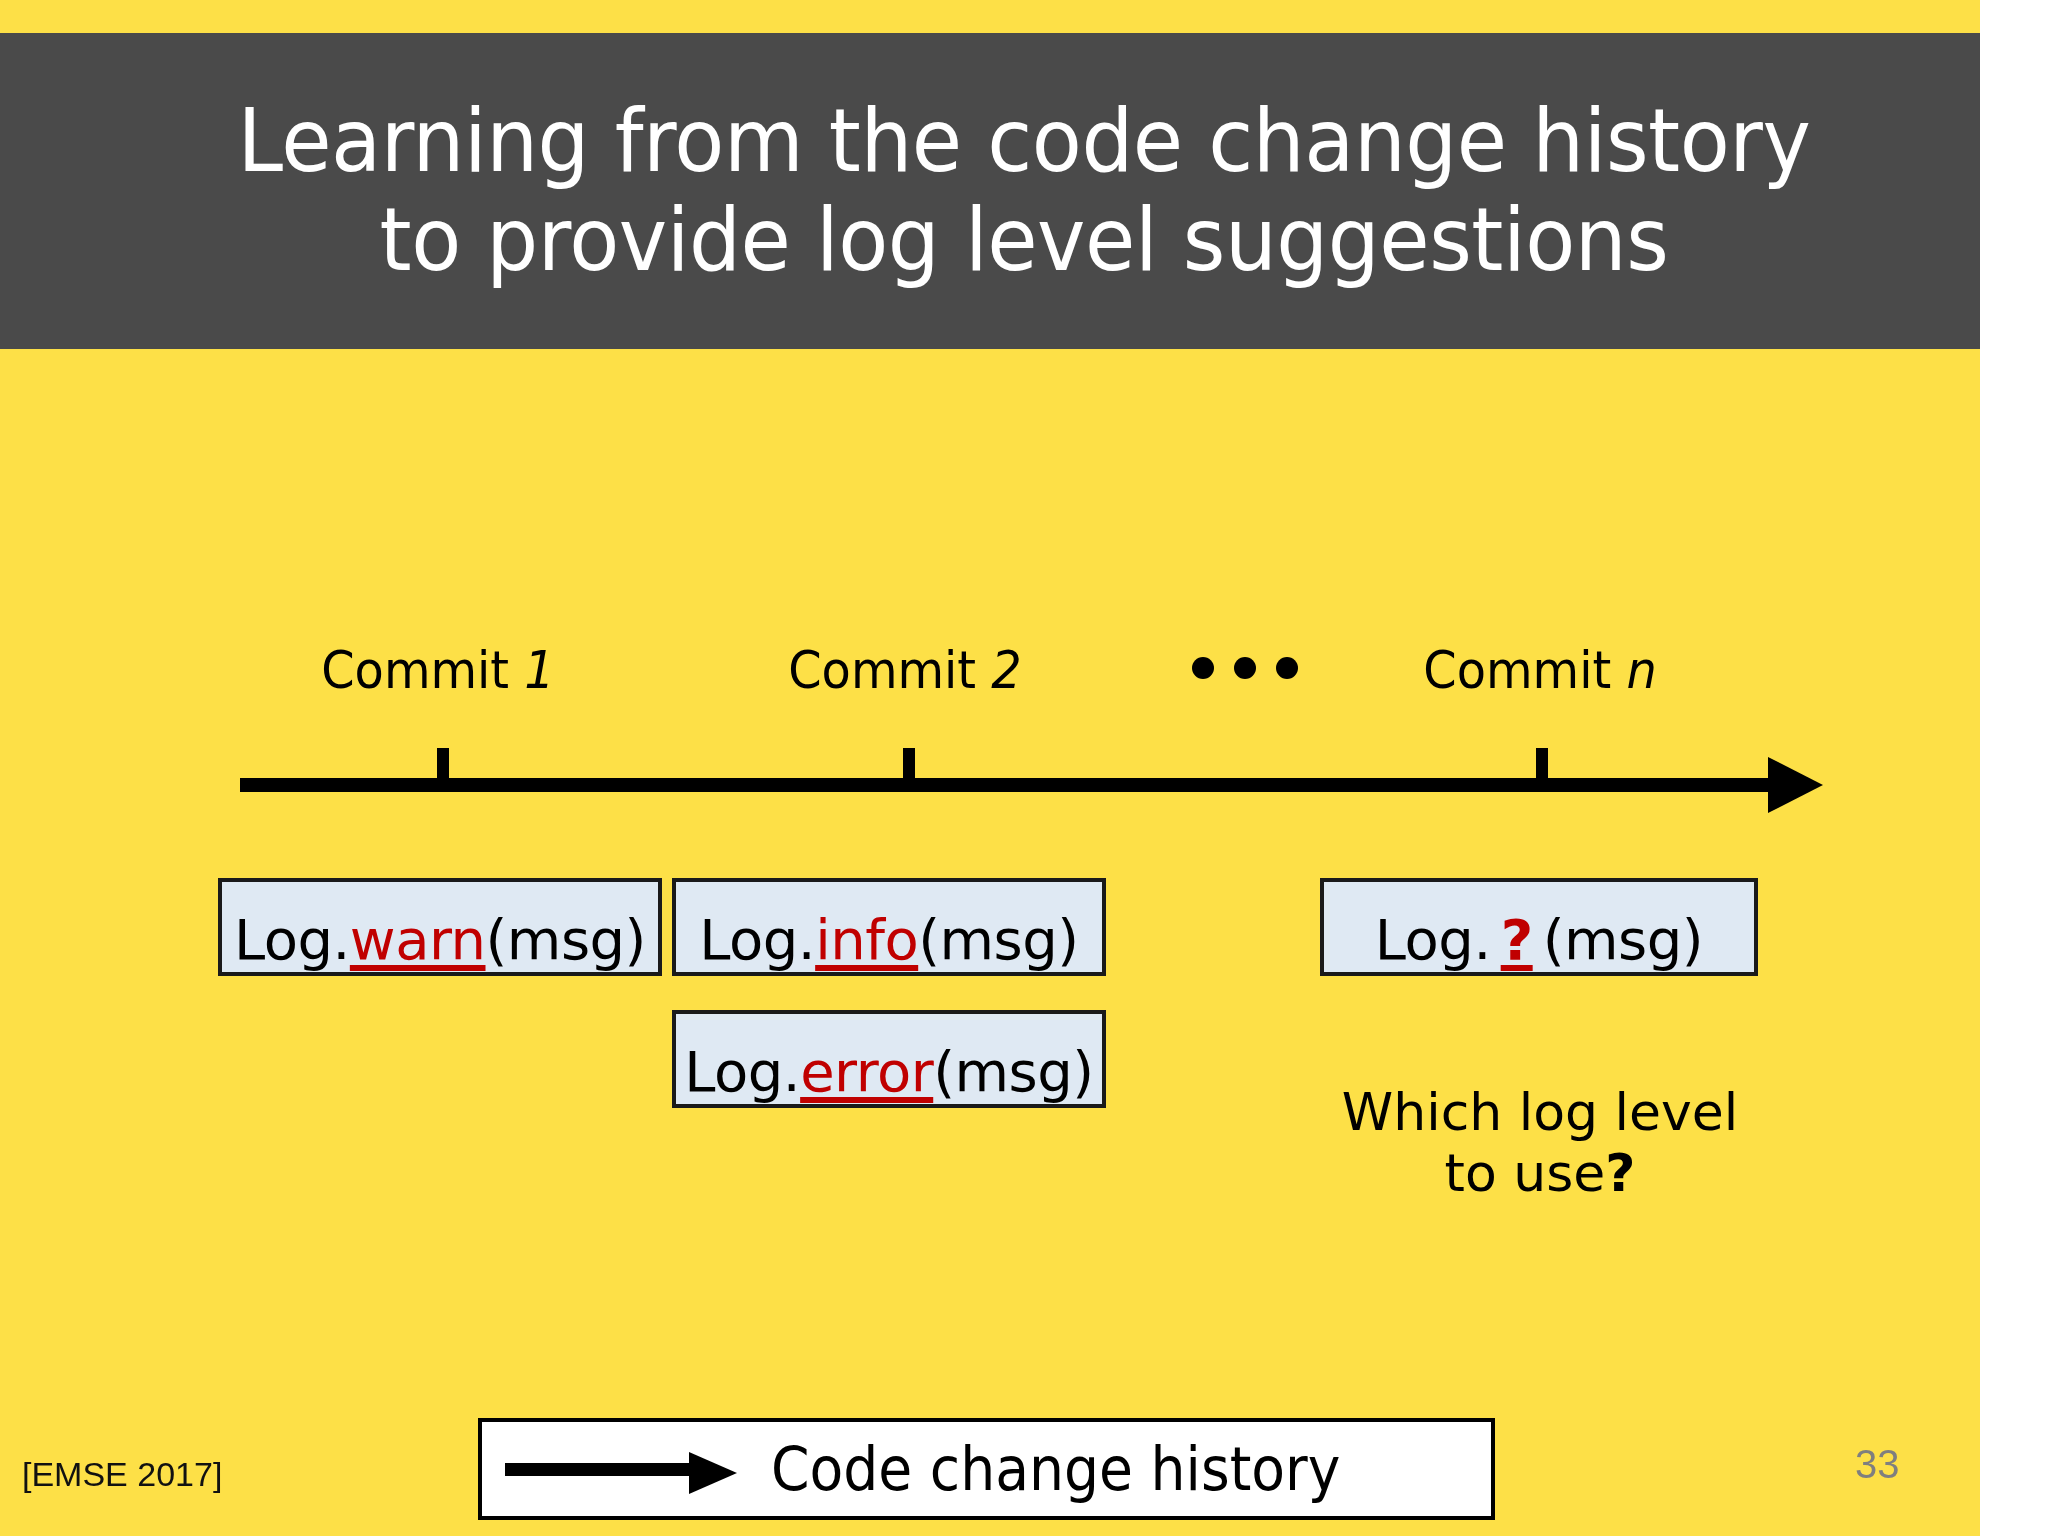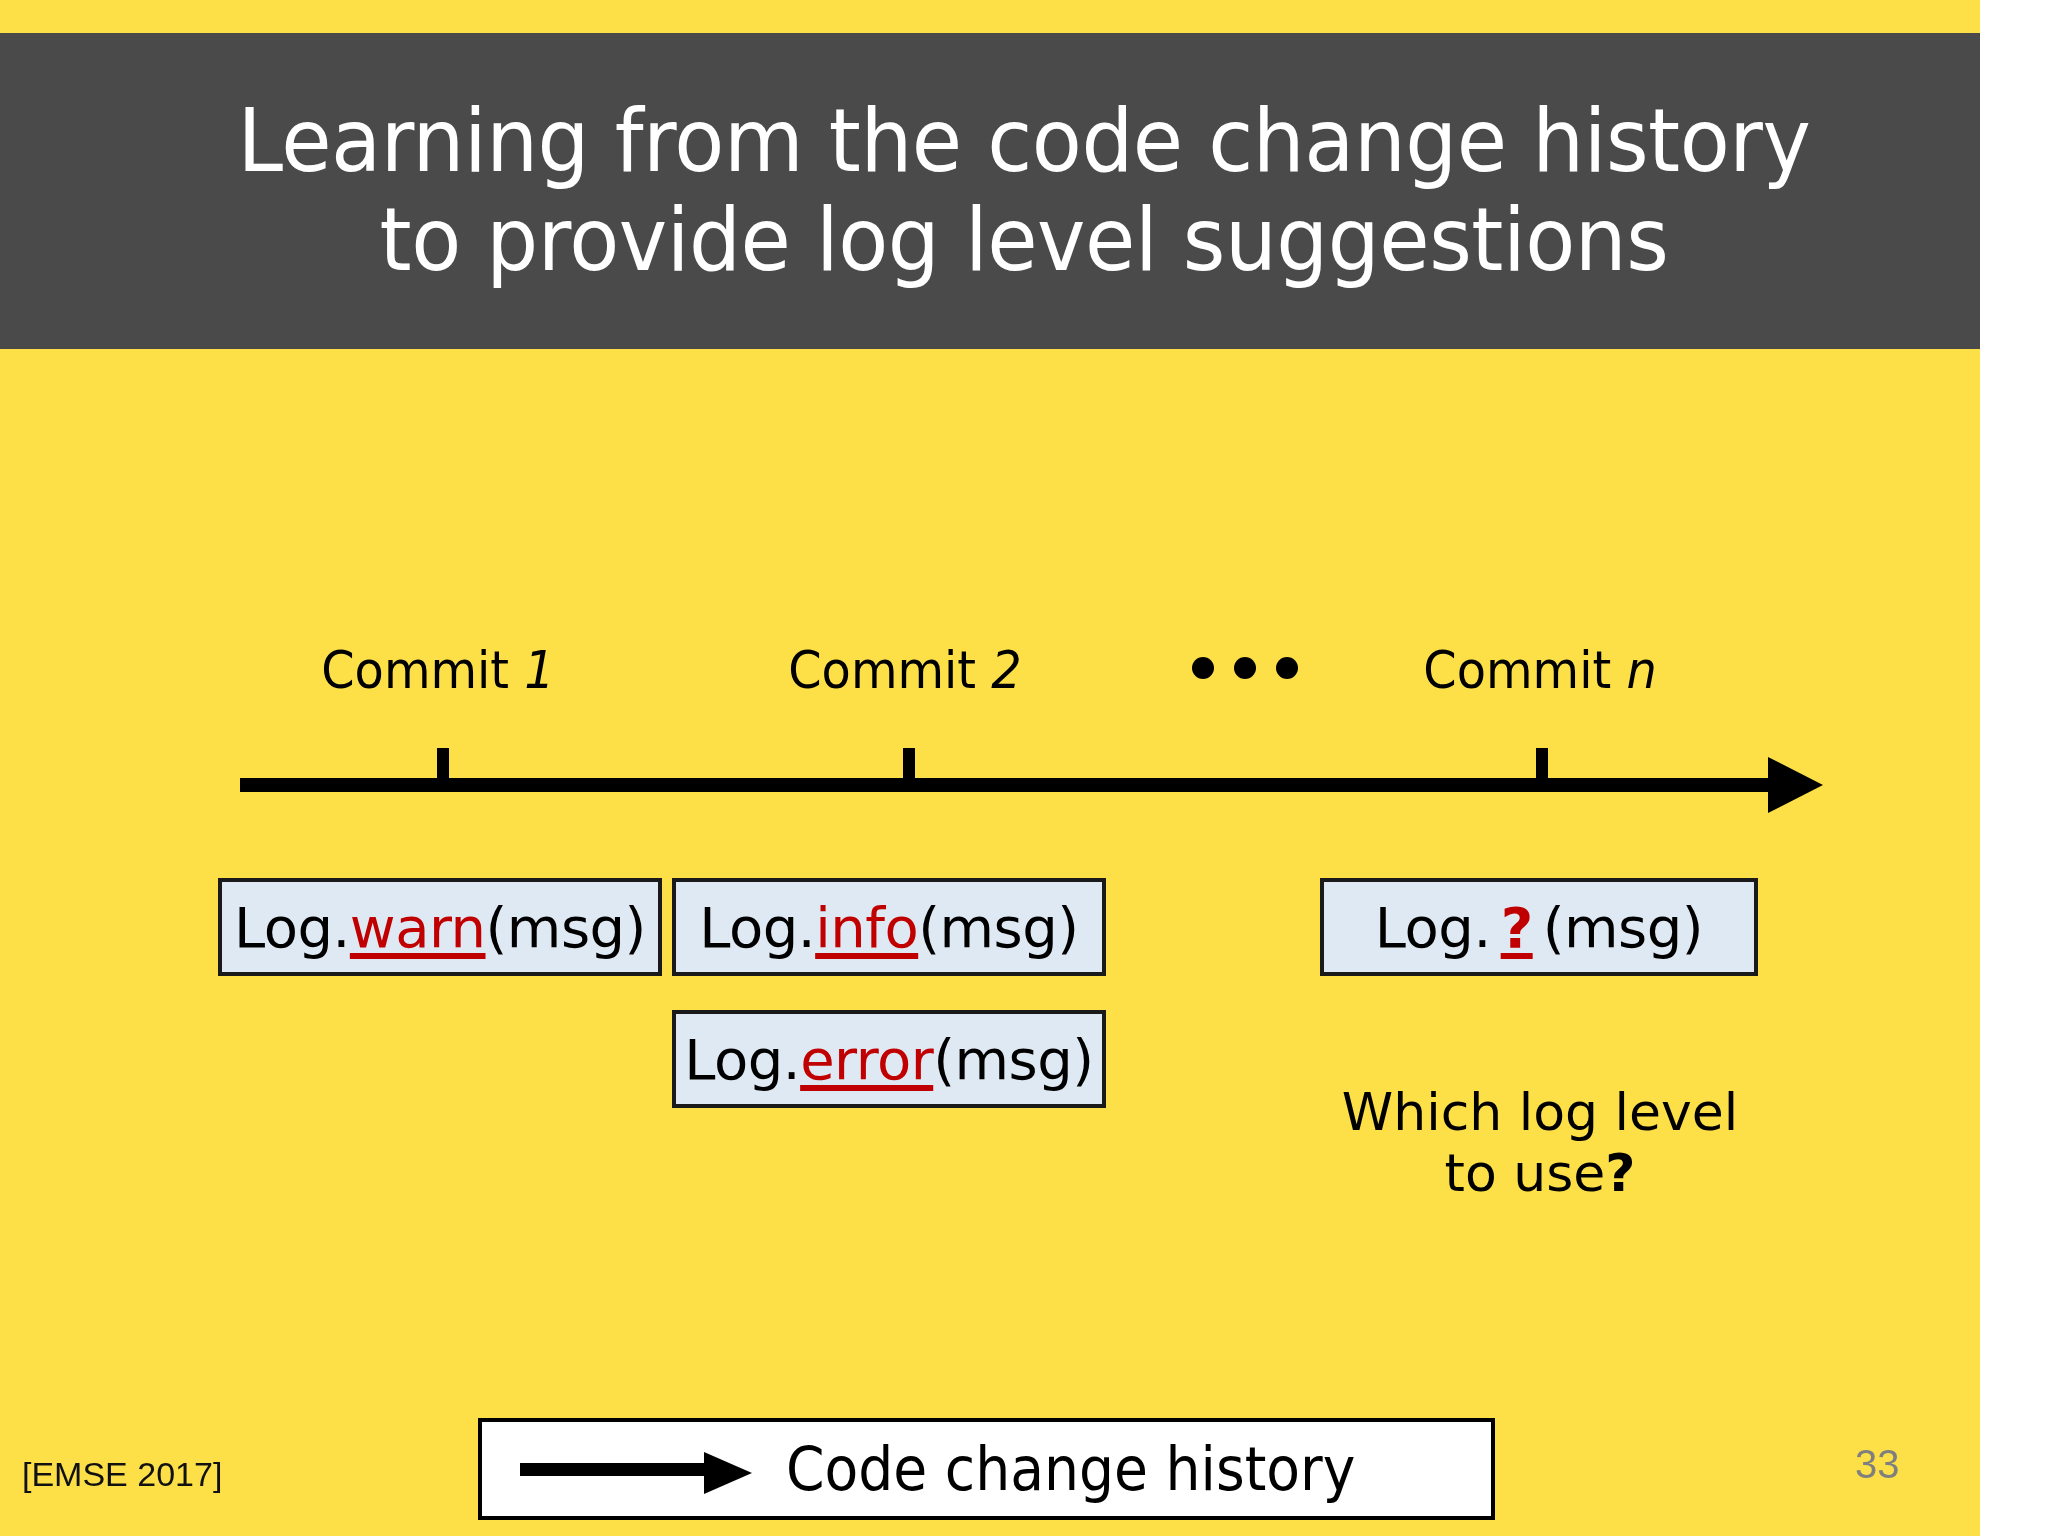--- a/index.html
+++ b/index.html
@@ -110,21 +110,21 @@
   #tick-2 { left: 903px; }
   #tick-3 { left: 1536px; }
 
   
   .log-box {
     position: absolute;
     background: #dfe9f3;
     border: 4px solid #1a1a1a;
     box-sizing: border-box;
     display: flex;
-    align-items: center;
+    align-items: flex-end;
     justify-content: center;
     font-family: "DejaVu Sans", sans-serif;
     font-size: 56px;
     color: #000000;
     white-space: nowrap;
     letter-spacing: -0.5px;
   }
   .log-box .lvl {
     color: #c00000;
     text-decoration: underline;
@@ -165,21 +165,21 @@
     position: absolute;
     left: 478px;
     top: 1418px;
     width: 1017px;
     height: 102px;
     background: #ffffff;
     border: 4px solid #000000;
     box-sizing: border-box;
     display: flex;
     align-items: center;
-    padding-left: 38px;
+    padding-left: 23px;
   }
   #legend-arrow {
     position: relative;
     width: 240px;
     height: 26px;
     flex: 0 0 auto;
     margin-right: 26px;
   }
   #legend-arrow .shaft {
     position: absolute;

